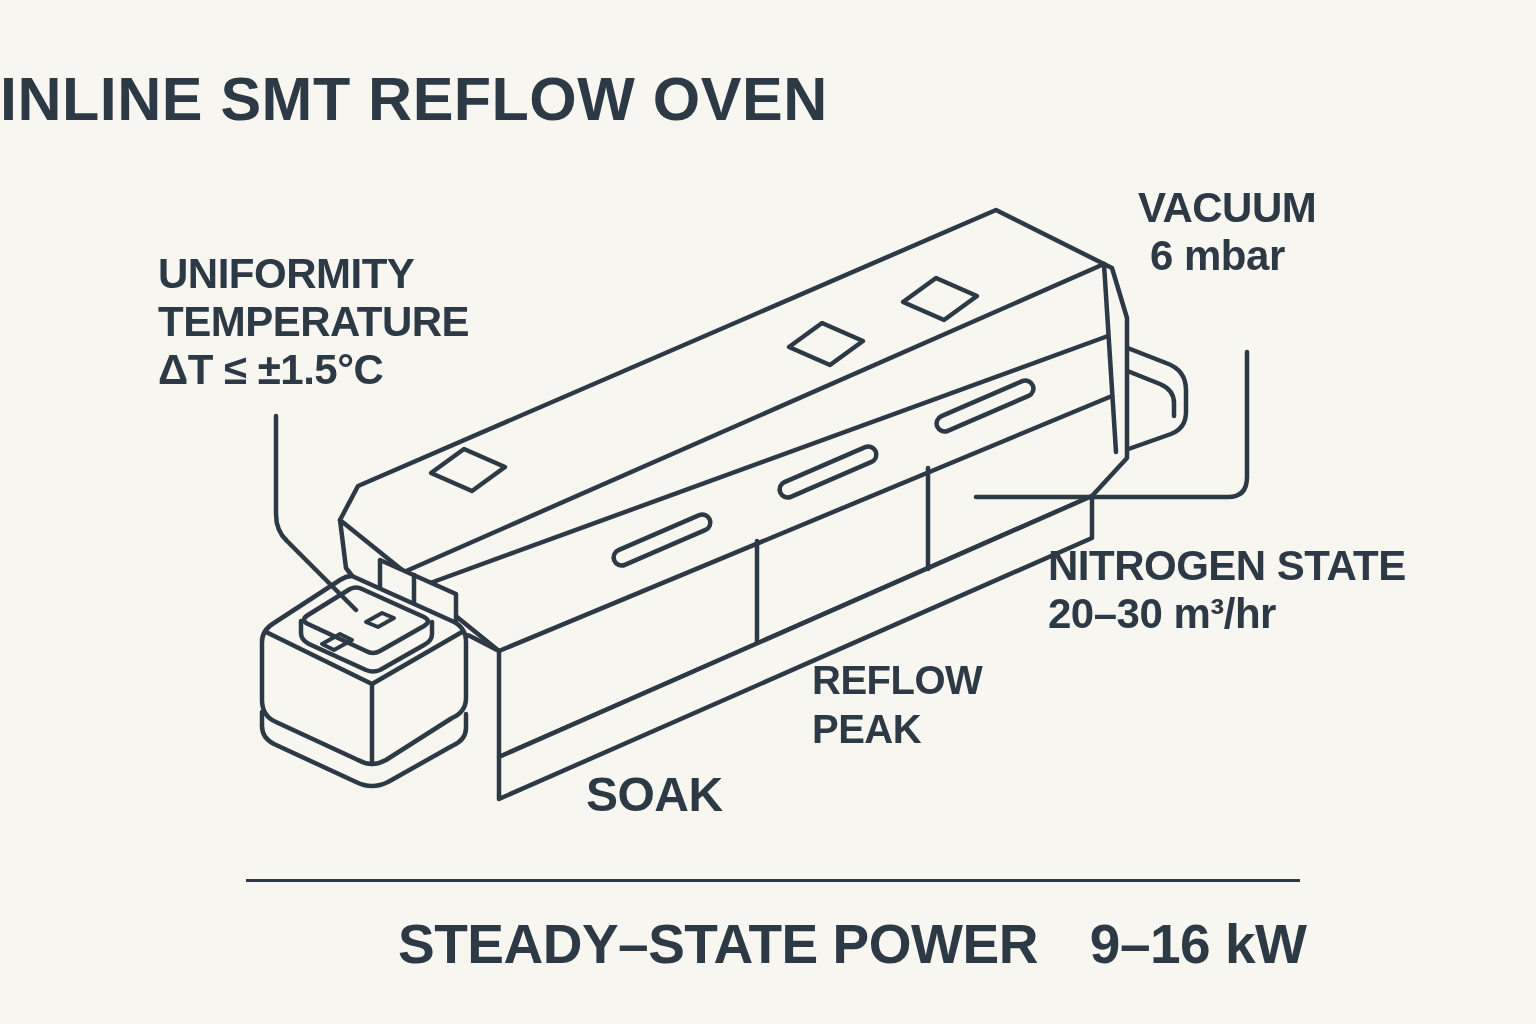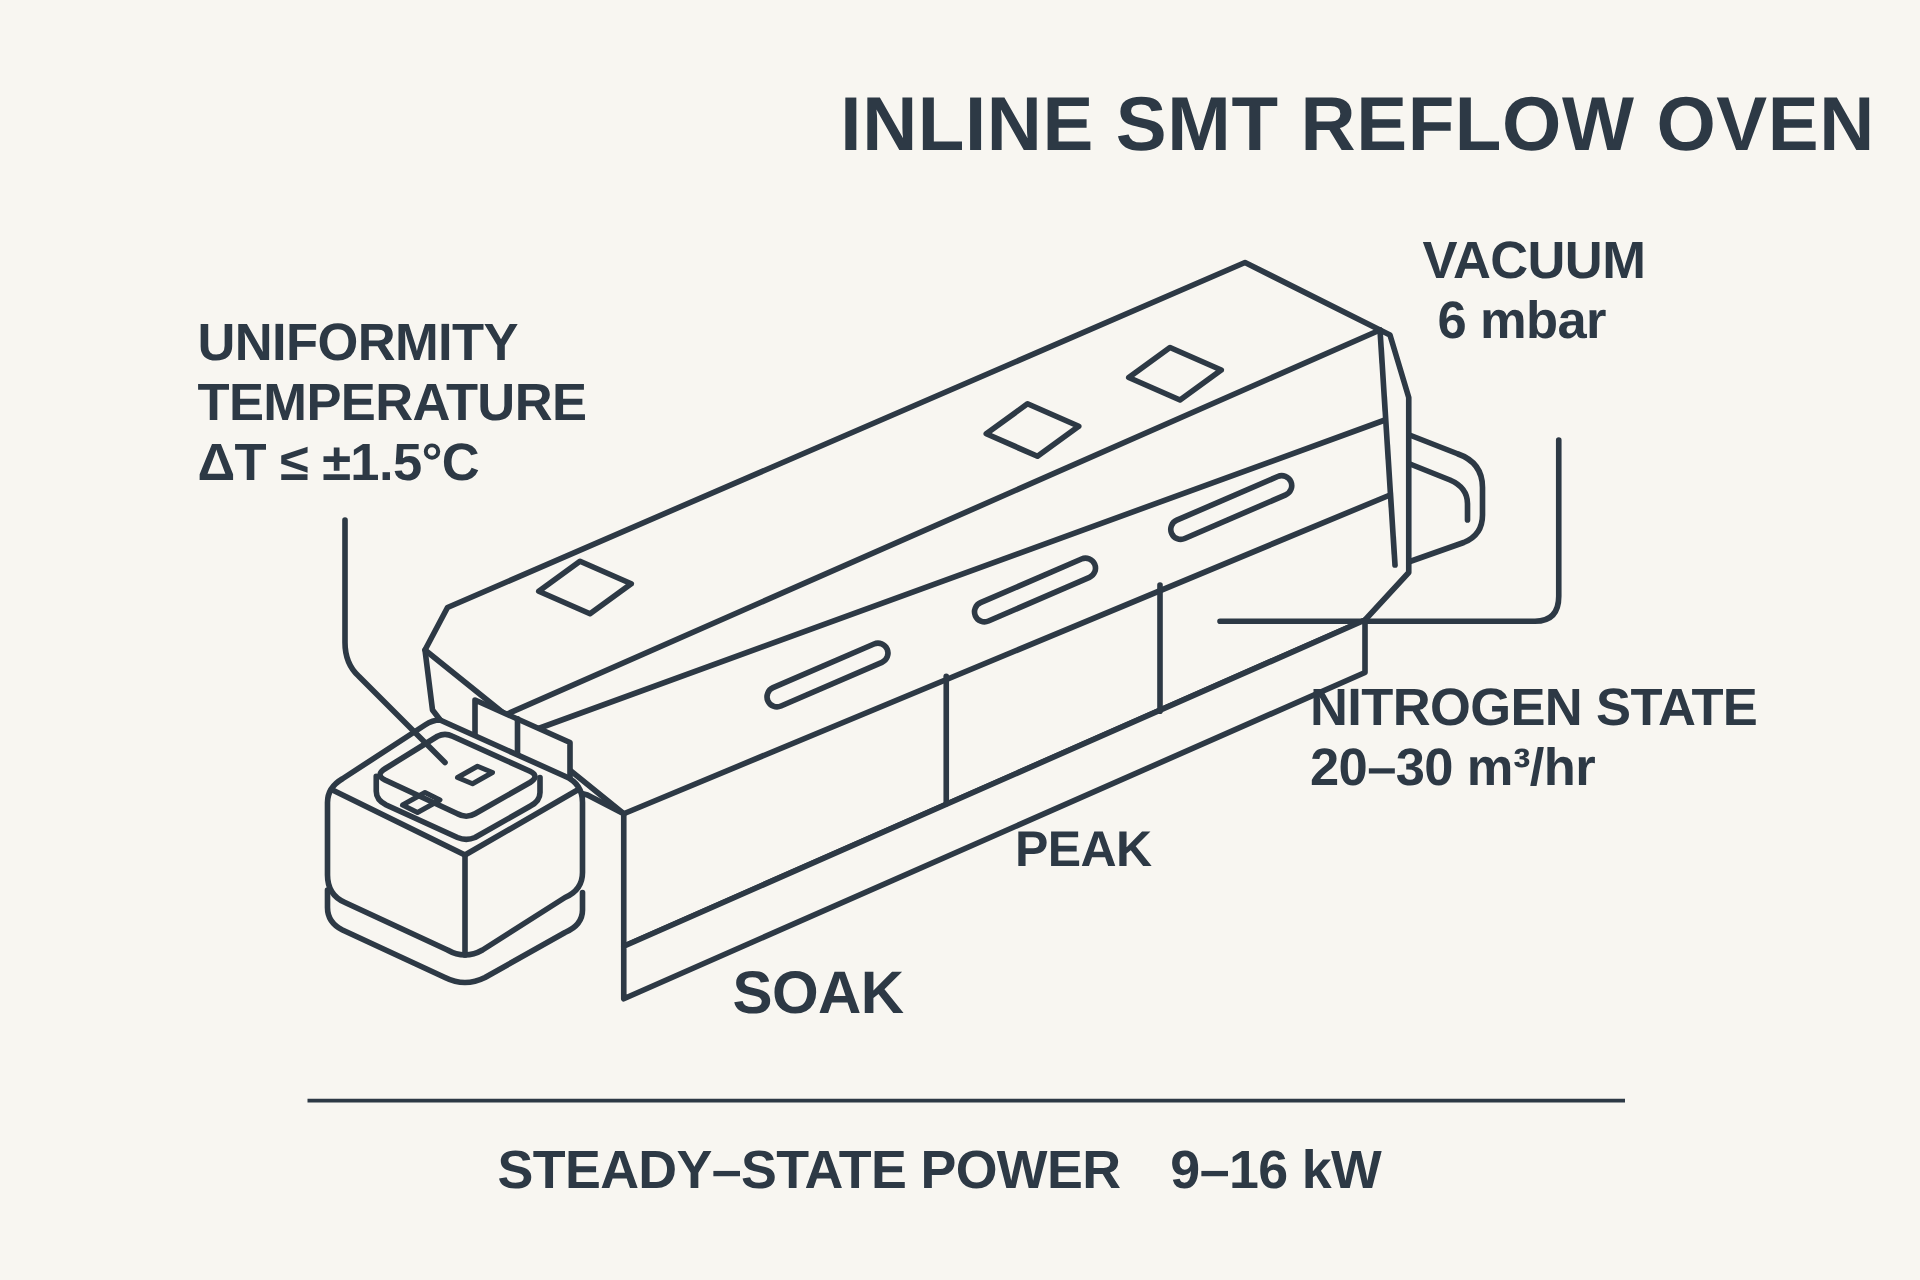--- a/index.html
+++ b/index.html
@@ -16,41 +16,41 @@
     position:absolute;
     font-weight:bold;
     font-size:42px;
     line-height:48px;
     letter-spacing:-0.5px;
     white-space:nowrap;
   }
   .title{
     position:absolute;
     left:0;top:64px;width:1500px;
-    text-align:right;
+    text-align:left;
     font-weight:bold;
     font-size:61px;
     letter-spacing:0.5px;
   }
   .reflow{font-size:40px;line-height:49px;}
   .soak{font-size:48px;}
   .indent{padding-left:12px;}
   .divider{
     position:absolute;
     left:246px;top:879px;
     width:1054px;height:3px;
     background:#2d3945;
   }
   .footer{
     position:absolute;
     left:398px;top:912px;
     display:flex;
-    gap:40px;
+    gap:52px;
     font-weight:bold;
-    font-size:43px;
+    font-size:55px;
     letter-spacing:-0.5px;
     white-space:nowrap;
   }
   .ink-line{stroke:#2d3945;fill:none;stroke-width:4.5;stroke-linejoin:round;stroke-linecap:round;}
   .ink-face{stroke:#2d3945;fill:#f8f6f1;stroke-width:4.5;stroke-linejoin:round;stroke-linecap:round;}
   .ink-thin{stroke:#2d3945;fill:none;stroke-width:4;stroke-linejoin:round;stroke-linecap:round;}
 </style>
 </head>
 <body>
 
@@ -123,20 +123,21 @@
     <div>VACUUM</div>
     <div class="indent">6 mbar</div>
   </div>
 
   <div class="lbl" style="left:1048px;top:542px;">
     <div>NITROGEN STATE</div>
     <div>20–30 m³/hr</div>
   </div>
 
   <div class="lbl reflow" style="left:812px;top:656px;">
+    <div>REFLOW</div>
     <div>PEAK</div>
   </div>
 
   <div class="lbl soak" style="left:586px;top:756px;margin-top:15px;">SOAK</div>
 
   <div class="divider"></div>
 
   <div class="footer">
     <span>STEADY–STATE POWER</span>
     <span>9–16 kW</span>

